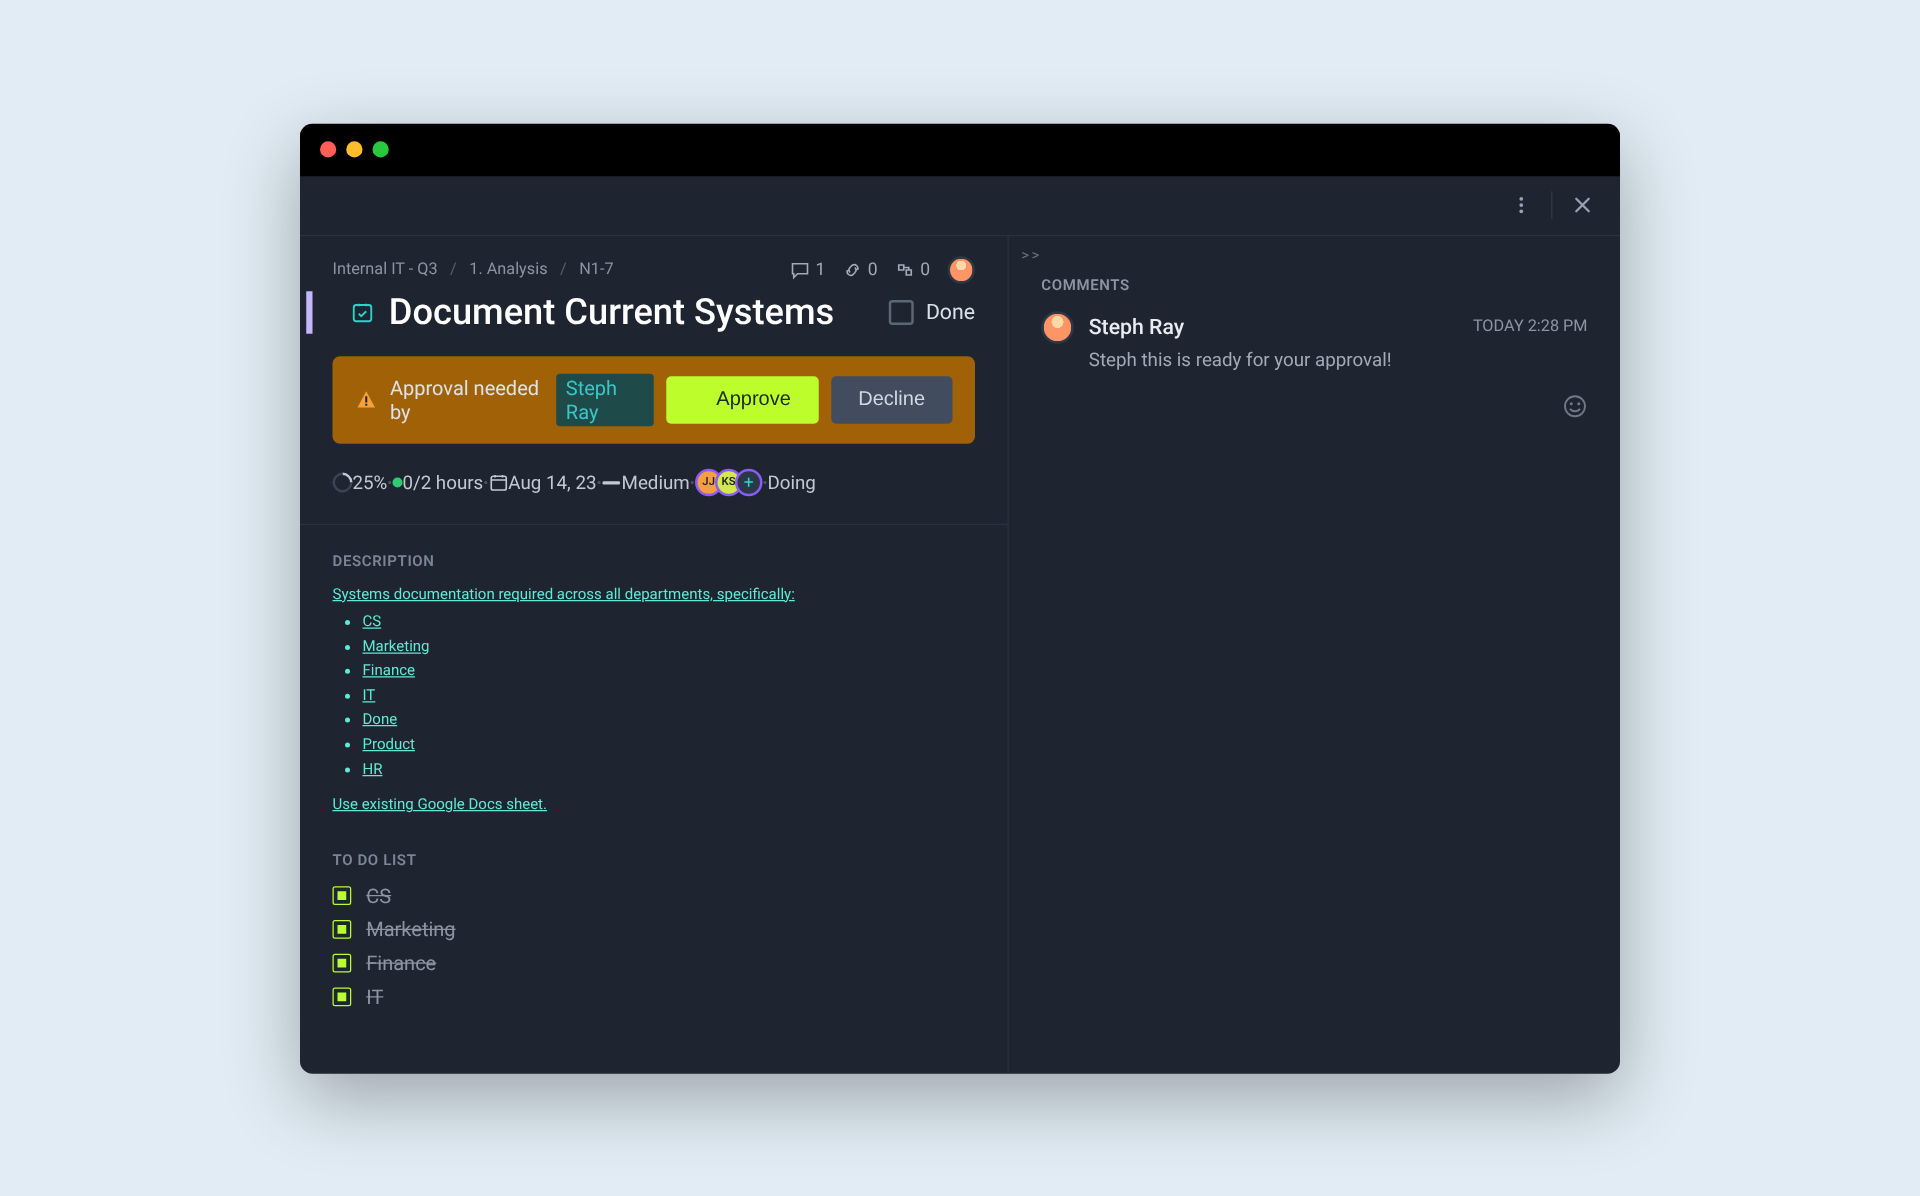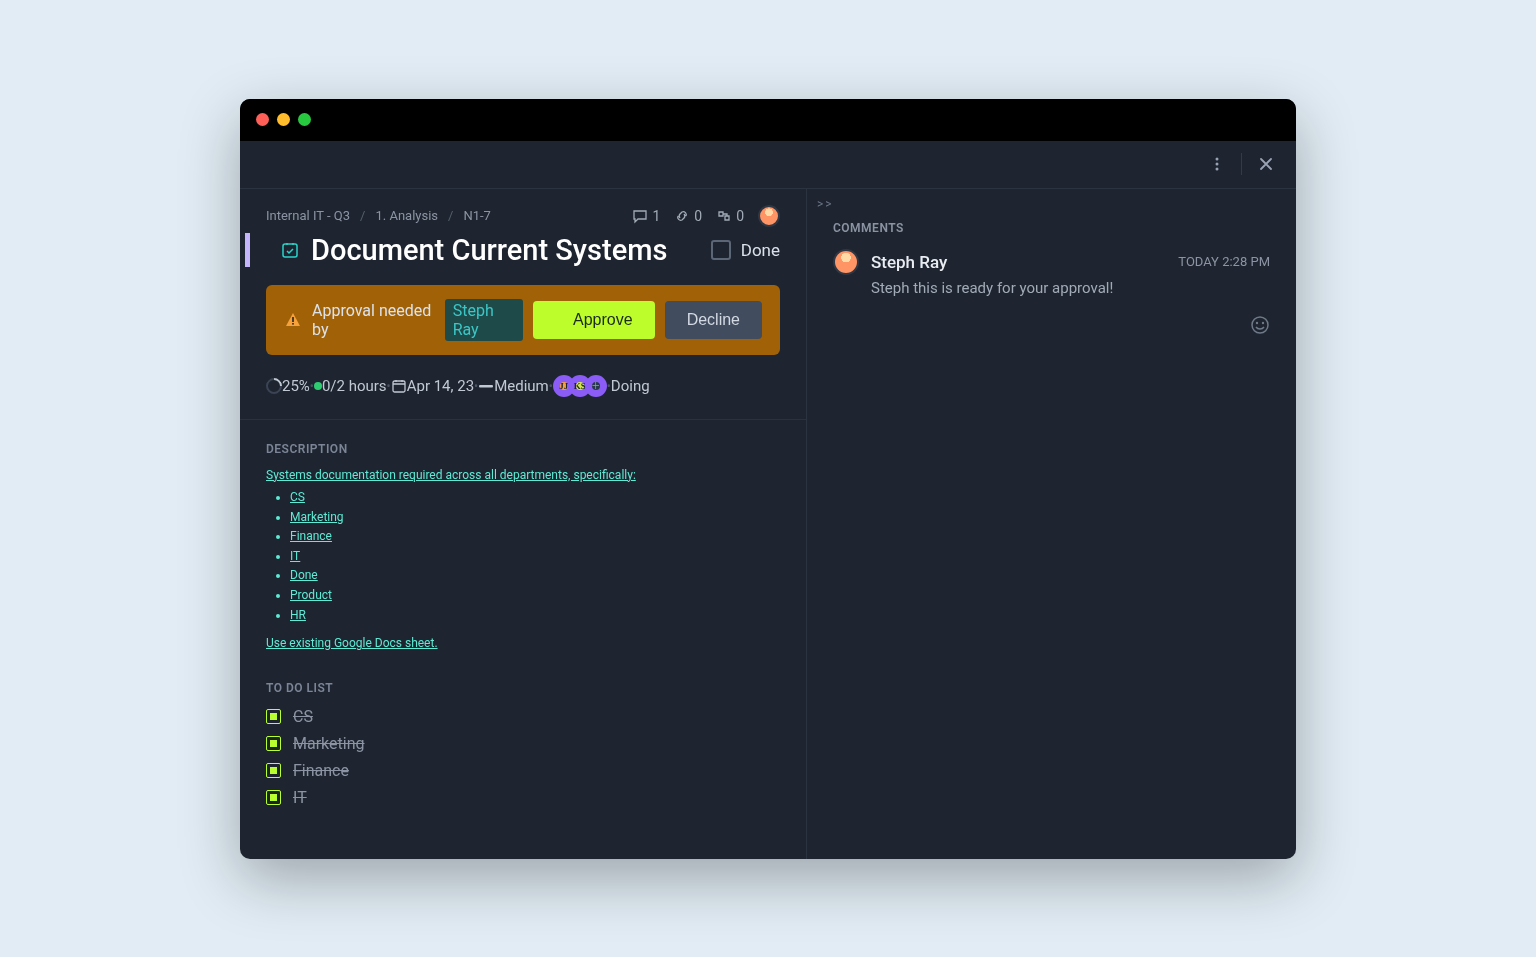--- a/index.html
+++ b/index.html
@@ -194,21 +194,21 @@
     gap: 0;
     padding: 20px 26px 22px;
     color: #c1c9d4;
     font-size: 15px;
     border-bottom: 1px solid #2a3140;
   }
   .meta-row .dot { color: #4a5363; font-size: 12px; }
   .progress-ring { width: 16px; height: 16px; border: 2px solid #3a4454; border-radius: 50%; border-top-color:#c1c9d4; transform: rotate(45deg); display:inline-block; }
   .green-dot { width: 8px; height: 8px; background: #2ecc71; border-radius: 50%; display:inline-block; }
   .assignees { display: inline-flex; align-items: center; }
-  .av { width: 22px; height: 22px; border-radius: 50%; border: 7px solid #8b5cf6; margin-left: -6px; display:flex; align-items:center; justify-content:center; font-size:9px; color:#1e2530; font-weight:600;font-family:Liberation Serif, serif;}
+  .av { width: 22px; height: 22px; border-radius: 50%; border: 2px solid #8b5cf6; margin-left: -6px; display:flex; align-items:center; justify-content:center; font-size:9px; color:#1e2530; font-weight:600;}
   .av:first-child { margin-left: 0; }
   .av-add { background:#2a3847; color:#2ad4c9; font-size:14px; font-weight:400; cursor:pointer;}
   .section-label {
     color: #7b8596;
     font-size: 12px;
     letter-spacing: 0.5px;
     font-weight: 600;
     padding: 22px 26px 6px;
   }
   .desc {
@@ -341,21 +341,21 @@
         <span class="progress-ring"></span>
         <span>25%</span>
         <span class="dot">•</span>
         <span class="green-dot"></span>
         <span>0/2 hours</span>
         <span class="dot">•</span>
         <svg width="16" height="16" viewBox="0 0 16 16" style="color:#c1c9d4">
             <rect x="2" y="3" width="12" height="11" rx="1.5" fill="none" stroke="currentColor" stroke-width="1.3"></rect>
             <path d="M2 6h12M5 2v2M11 2v2" stroke="currentColor" stroke-width="1.3"></path>
           </svg>
-        <span>Apr 14, 23</span>
+        <span>Aug 14, 23</span>
         <span class="dot">•</span>
         <svg width="16" height="8" viewBox="0 0 16 8">
             <rect x="1" y="3" width="14" height="2.5" rx="1" fill="#c1c9d4"></rect>
           </svg>
         <span>Medium</span>
         <span class="dot">•</span>
         <span class="assignees" id="assignees">
             <span class="av" style="background: rgb(245, 158, 66);">JJ</span>
             <span class="av" style="background: rgb(212, 232, 74);">KS</span>
             <span class="av av-add">+</span>

